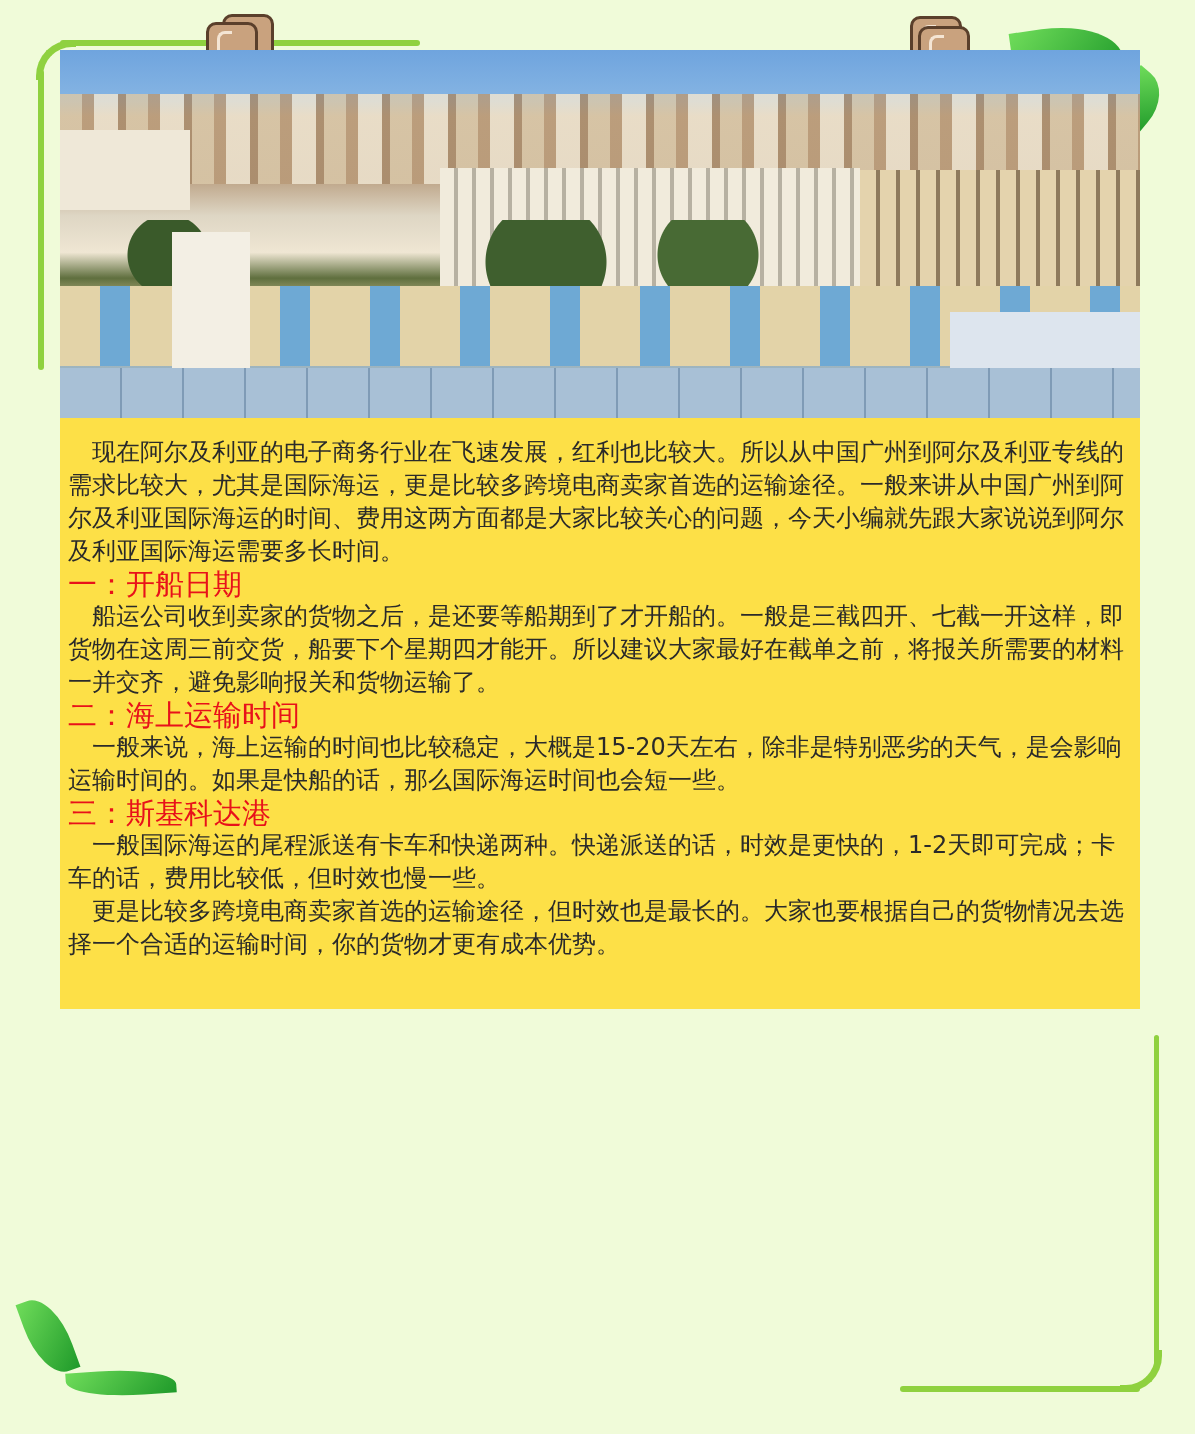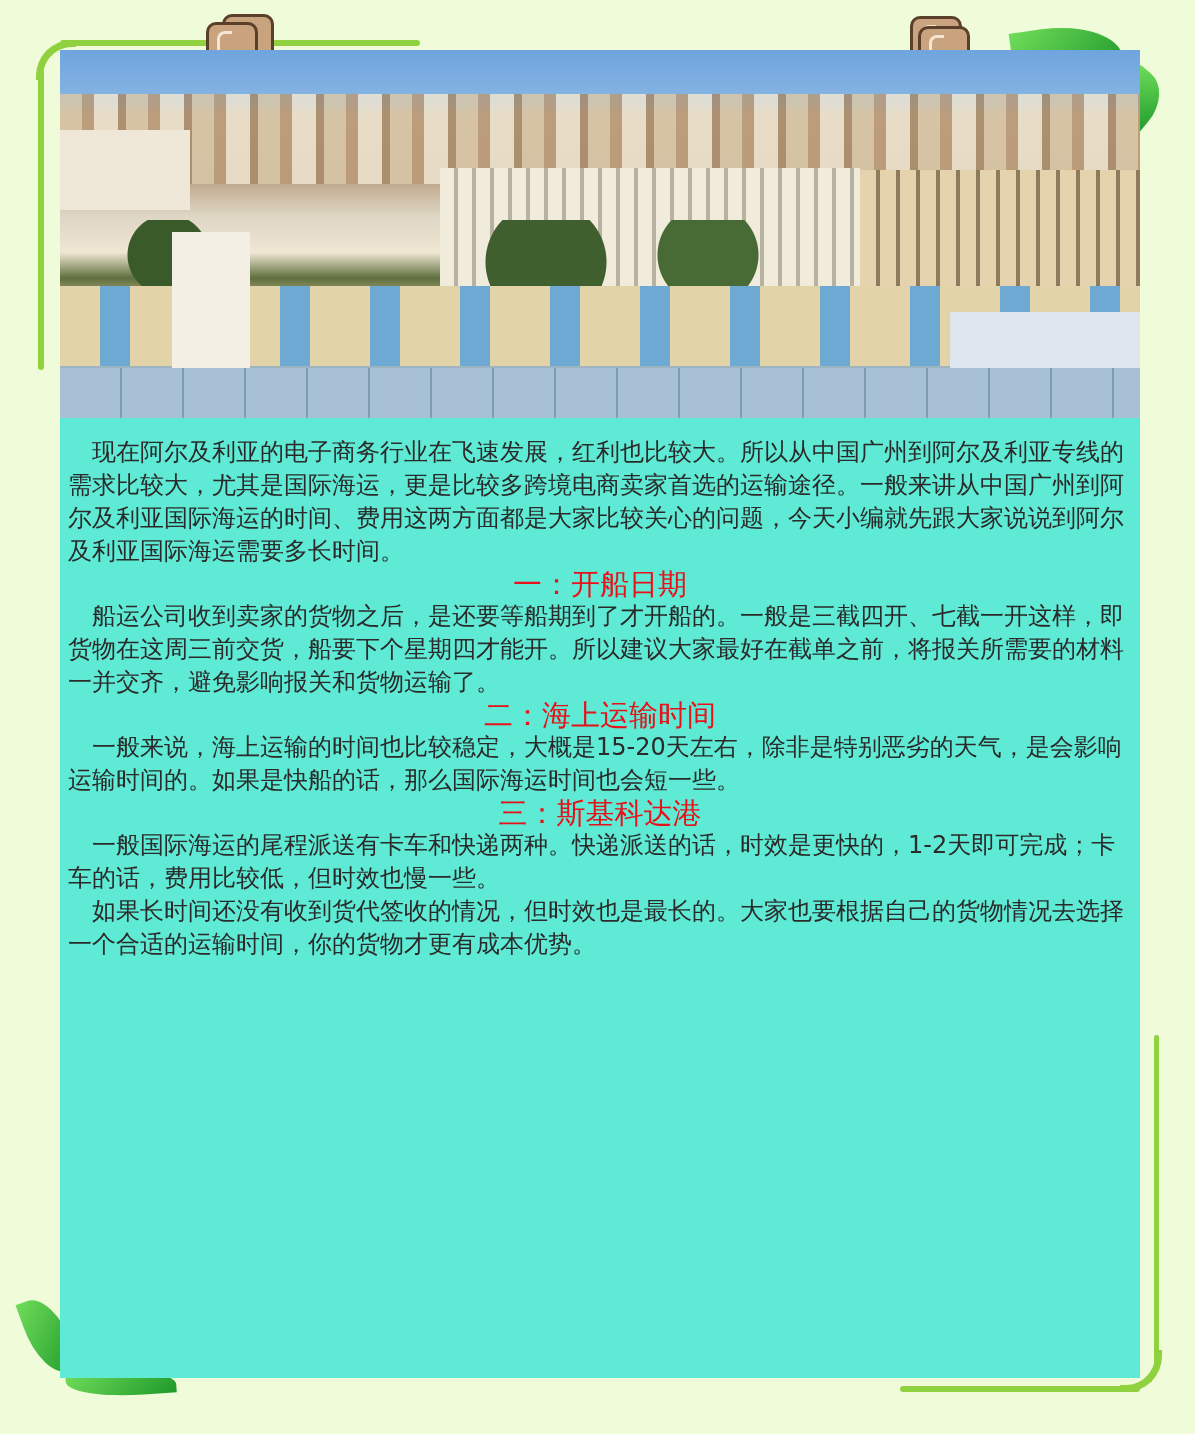--- a/index.html
+++ b/index.html
@@ -32,36 +32,36 @@
   .clip::after {
     content: ""; position: absolute; left: 8px; top: 6px; width: 12px; height: 18px;
     border-left: 3px solid #f4e5d4; border-top: 3px solid #f4e5d4; border-top-left-radius: 8px;
   }
   .leaf {
     position: absolute; background: linear-gradient(135deg, #6fdc5a, #1f9a2a);
     border-radius: 0 70% 0 70%;
   }
 
   .card {
-    position: absolute; left: 60px; top: 50px; width: 1080px; height: 1328px;
-    background: #5eead4;
+    position: absolute; left: 60px; top: 50px; width: 1080px; height: 959px;
+    background: #fde047;
   }
   .photo {
     position: absolute; left: 0; top: 0; width: 1080px; height: 368px; overflow: hidden;
     background: linear-gradient(180deg, #6fa4de 0%, #86b5e3 14%, #c9b193 18%, #bca386 35%, #ded6c4 45%, #efe6d3 55%, #5f6f3e 62%, #d7c69a 70%, #cdb98c 80%, #8fb3cf 88%, #a9c3d6 100%);
   }
   .photo .bldg { position: absolute; background: #efe8d8; }
   .photo .row { position: absolute; left: 0; width: 1080px; }
   .text {
     position: absolute; left: 8px; top: 386px; width: 1064px;
     color: #2a2a2a; font-size: 24px; line-height: 33px;
   }
   .text p { margin: 0; text-indent: 24px; }
   .text h2 {
-    margin: 0; font-weight: normal; color: #e8111a; font-size: 29px; line-height: 32px; text-align: center;
+    margin: 0; font-weight: normal; color: #e8111a; font-size: 29px; line-height: 32px;
   }
 </style>
 </head>
 <body>
 
 <div class="frame-corner-tl"></div>
 <div class="frame-line frame-top"></div>
 <div class="frame-line frame-left"></div>
 <div class="frame-line frame-right"></div>
 <div class="frame-line frame-bottom"></div>
@@ -95,15 +95,15 @@
 
     <h2>一：开船日期</h2>
     <p>船运公司收到卖家的货物之后，是还要等船期到了才开船的。一般是三截四开、七截一开这样，即货物在这周三前交货，船要下个星期四才能开。所以建议大家最好在截单之前，将报关所需要的材料一并交齐，避免影响报关和货物运输了。</p>
 
     <h2>二：海上运输时间</h2>
     <p>一般来说，海上运输的时间也比较稳定，大概是15-20天左右，除非是特别恶劣的天气，是会影响运输时间的。如果是快船的话，那么国际海运时间也会短一些。</p>
 
     <h2>三：斯基科达港</h2>
 
     <p>一般国际海运的尾程派送有卡车和快递两种。快递派送的话，时效是更快的，1-2天即可完成；卡车的话，费用比较低，但时效也慢一些。</p>
-    <p>如果长时间还没有收到货代签收的情况，但时效也是最长的。大家也要根据自己的货物情况去选择一个合适的运输时间，你的货物才更有成本优势。</p>
+    <p>更是比较多跨境电商卖家首选的运输途径，但时效也是最长的。大家也要根据自己的货物情况去选择一个合适的运输时间，你的货物才更有成本优势。</p>
   </div>
 </div>
 
 </body></html>

